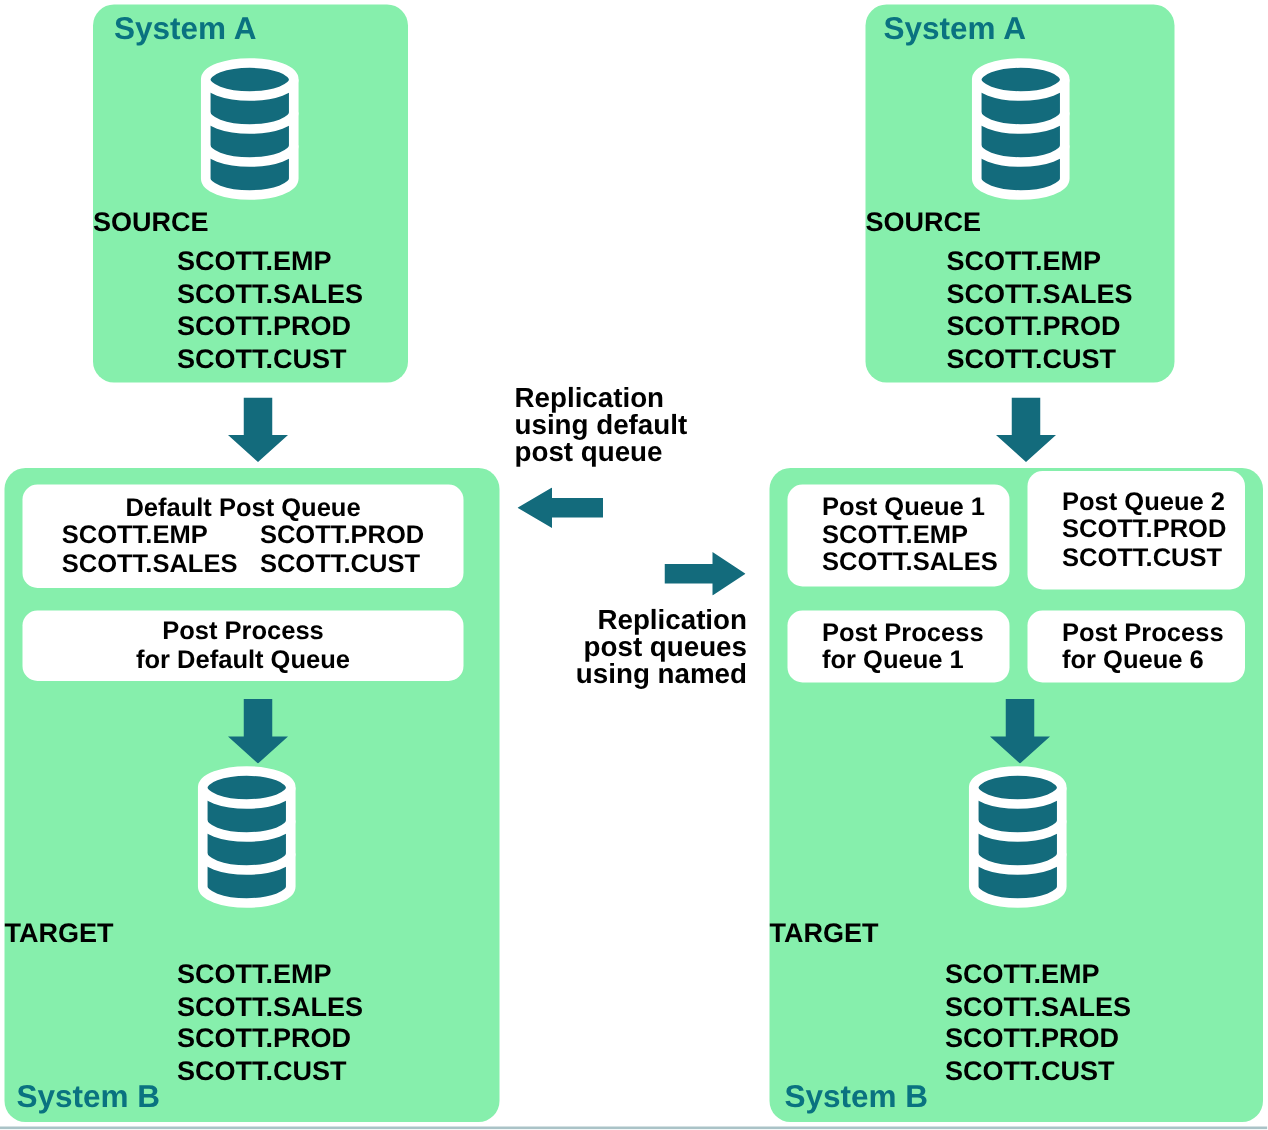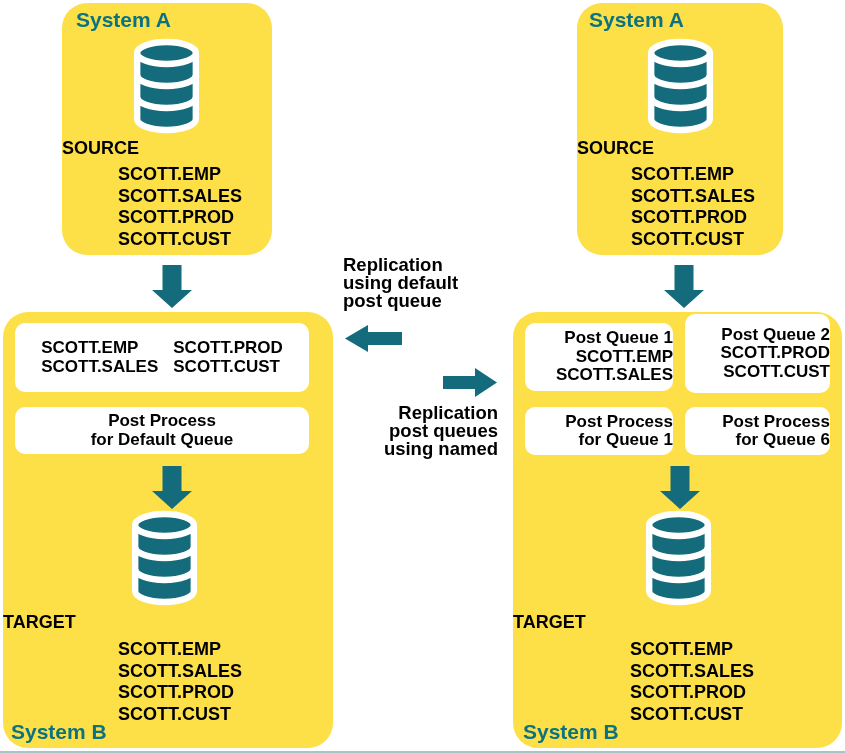--- a/index.html
+++ b/index.html
@@ -2,34 +2,34 @@
 <html><head>
 <meta charset="utf-8">
 <style>
   html,body{margin:0;padding:0;background:#fff;}
   .canvas{
     position:relative;width:845px;height:753px;background:#ffffff;
     font-family:"Liberation Sans",sans-serif;font-weight:bold;color:#000;
     overflow:hidden;
   }
   .abs{position:absolute;}
-  .panel{position:absolute;background:#fde047;border-radius:25px;}
+  .panel{position:absolute;background:#86efac;border-radius:14px;}
   .panel-title{position:absolute;color:#0a7280;font-size:21px;white-space:nowrap;}
   .db-label{position:absolute;left:0;width:100%;text-align:left;font-size:18px;color:#000;}
   .tables{position:absolute;font-size:18px;line-height:21.5px;color:#000;white-space:nowrap;}
   .whitebox{
     position:absolute;background:#ffffff;border-radius:10px;
     display:flex;flex-direction:column;justify-content:center;
     font-size:17px;line-height:18.5px;color:#000;
   }
   .whitebox.centered{text-align:center;}
   .whitebox .bx-title{white-space:nowrap;}
   .qcols{display:flex;justify-content:center;gap:15px;}
   .qcol{text-align:left;white-space:nowrap;}
-  .leftpad{padding-left:23px;text-align:right;}
+  .leftpad{padding-left:23px;text-align:left;}
   .mid-label{position:absolute;color:#000000;font-size:18.5px;line-height:18px;white-space:nowrap;}
   .mid-label div{display:block;}
   .align-r{text-align:right;}
   svg{display:block;}
   .bottom-line{position:absolute;left:0;top:751px;width:845px;height:2px;background:#aac3c7;}
 </style>
 </head>
 <body>
 
 <div class="canvas">
@@ -52,20 +52,21 @@
       <div>SCOTT.CUST</div>
     </div>
   </section>
 
   <svg class="abs" style="left:152px;top:265px" width="40" height="43" viewBox="0 0 40 43">
     <polygon points="10.5,0 29.5,0 29.5,25 40,25 20,43 0,25 10.5,25" fill="#136b7c"></polygon>
   </svg>
 
   <section class="panel" style="left:3px;top:312px;width:330px;height:436px">
     <div class="whitebox centered" style="left:12px;top:11px;width:294px;height:69px">
+      <div class="bx-title">Default Post Queue</div>
       <div class="qcols">
         <div class="qcol">
           <div>SCOTT.EMP</div>
           <div>SCOTT.SALES</div>
         </div>
         <div class="qcol">
           <div>SCOTT.PROD</div>
           <div>SCOTT.CUST</div>
         </div>
       </div>

